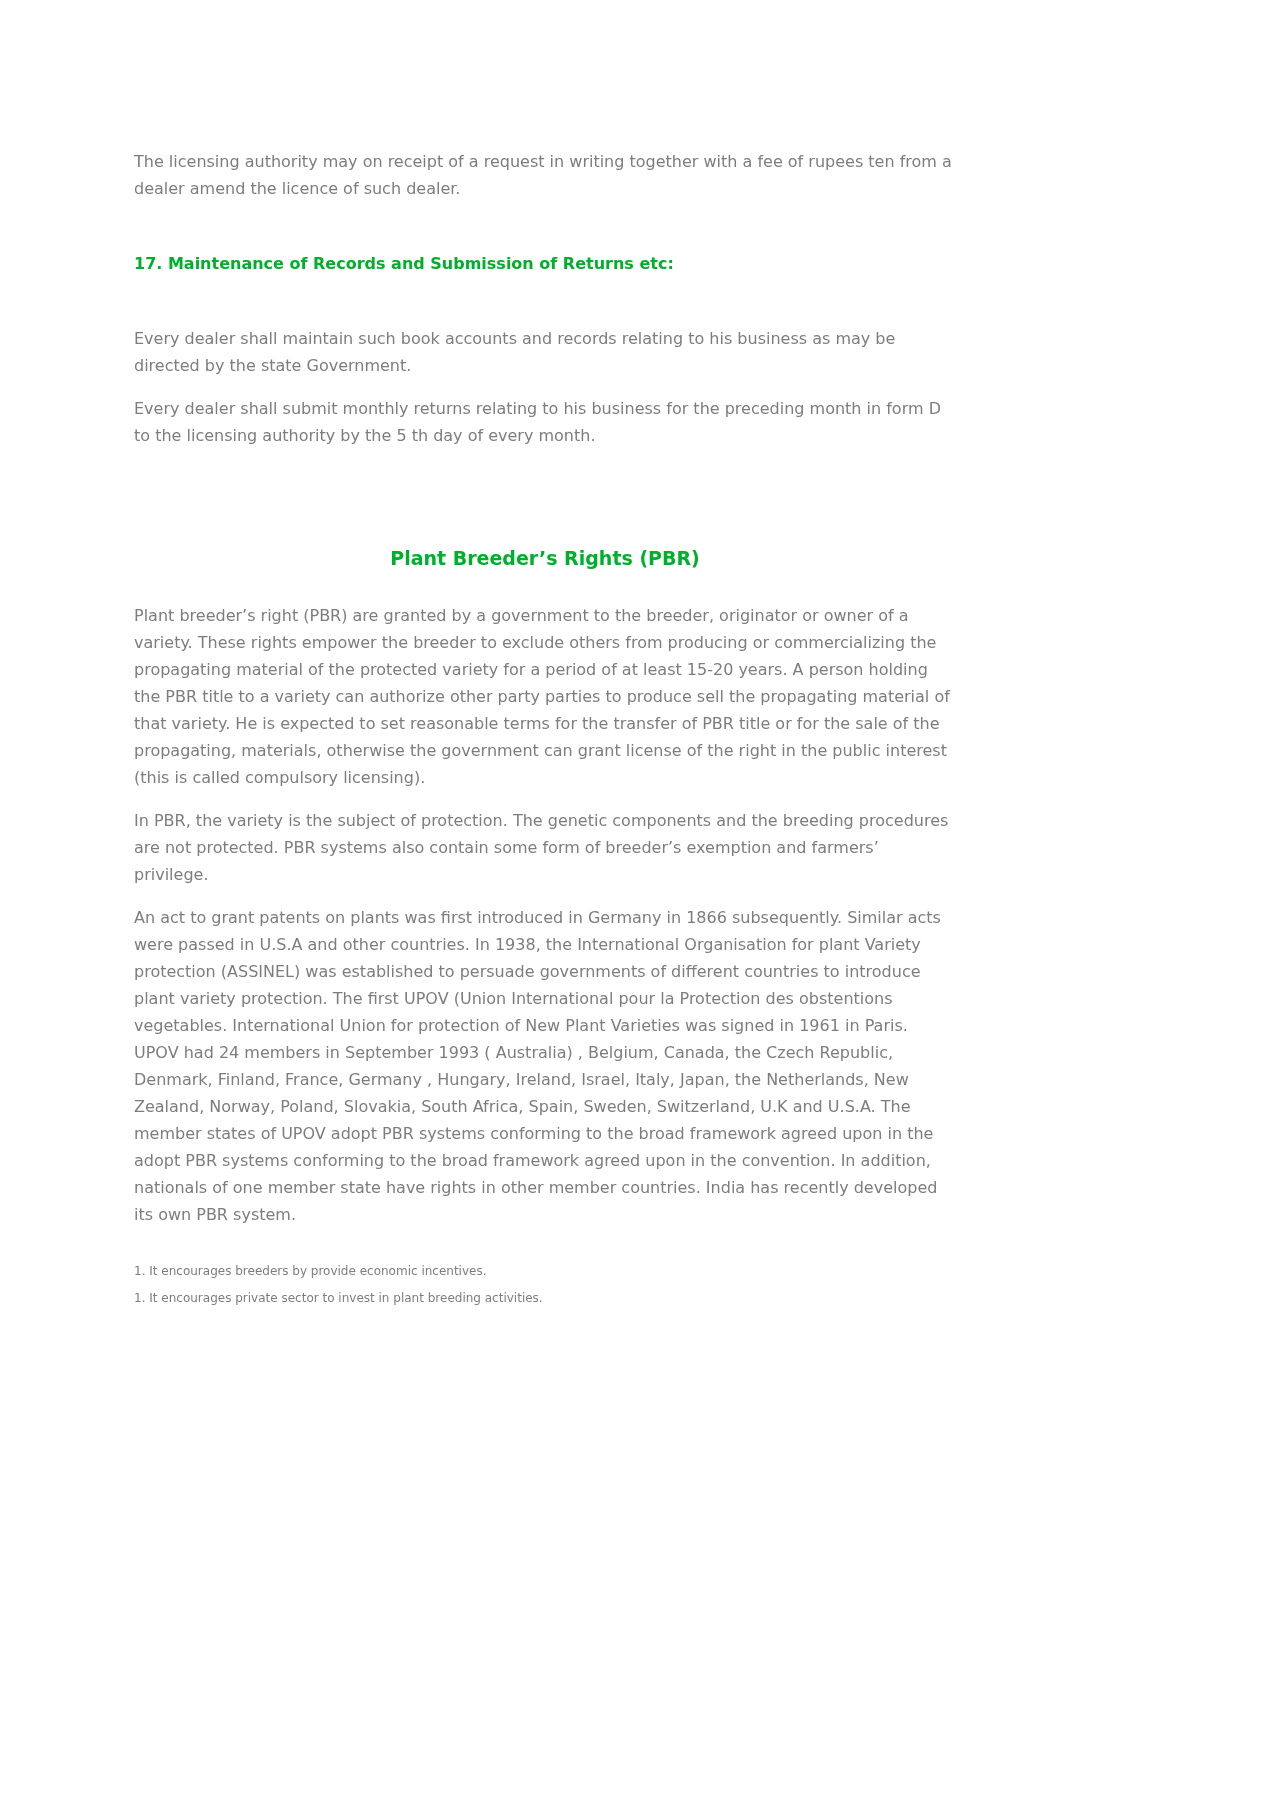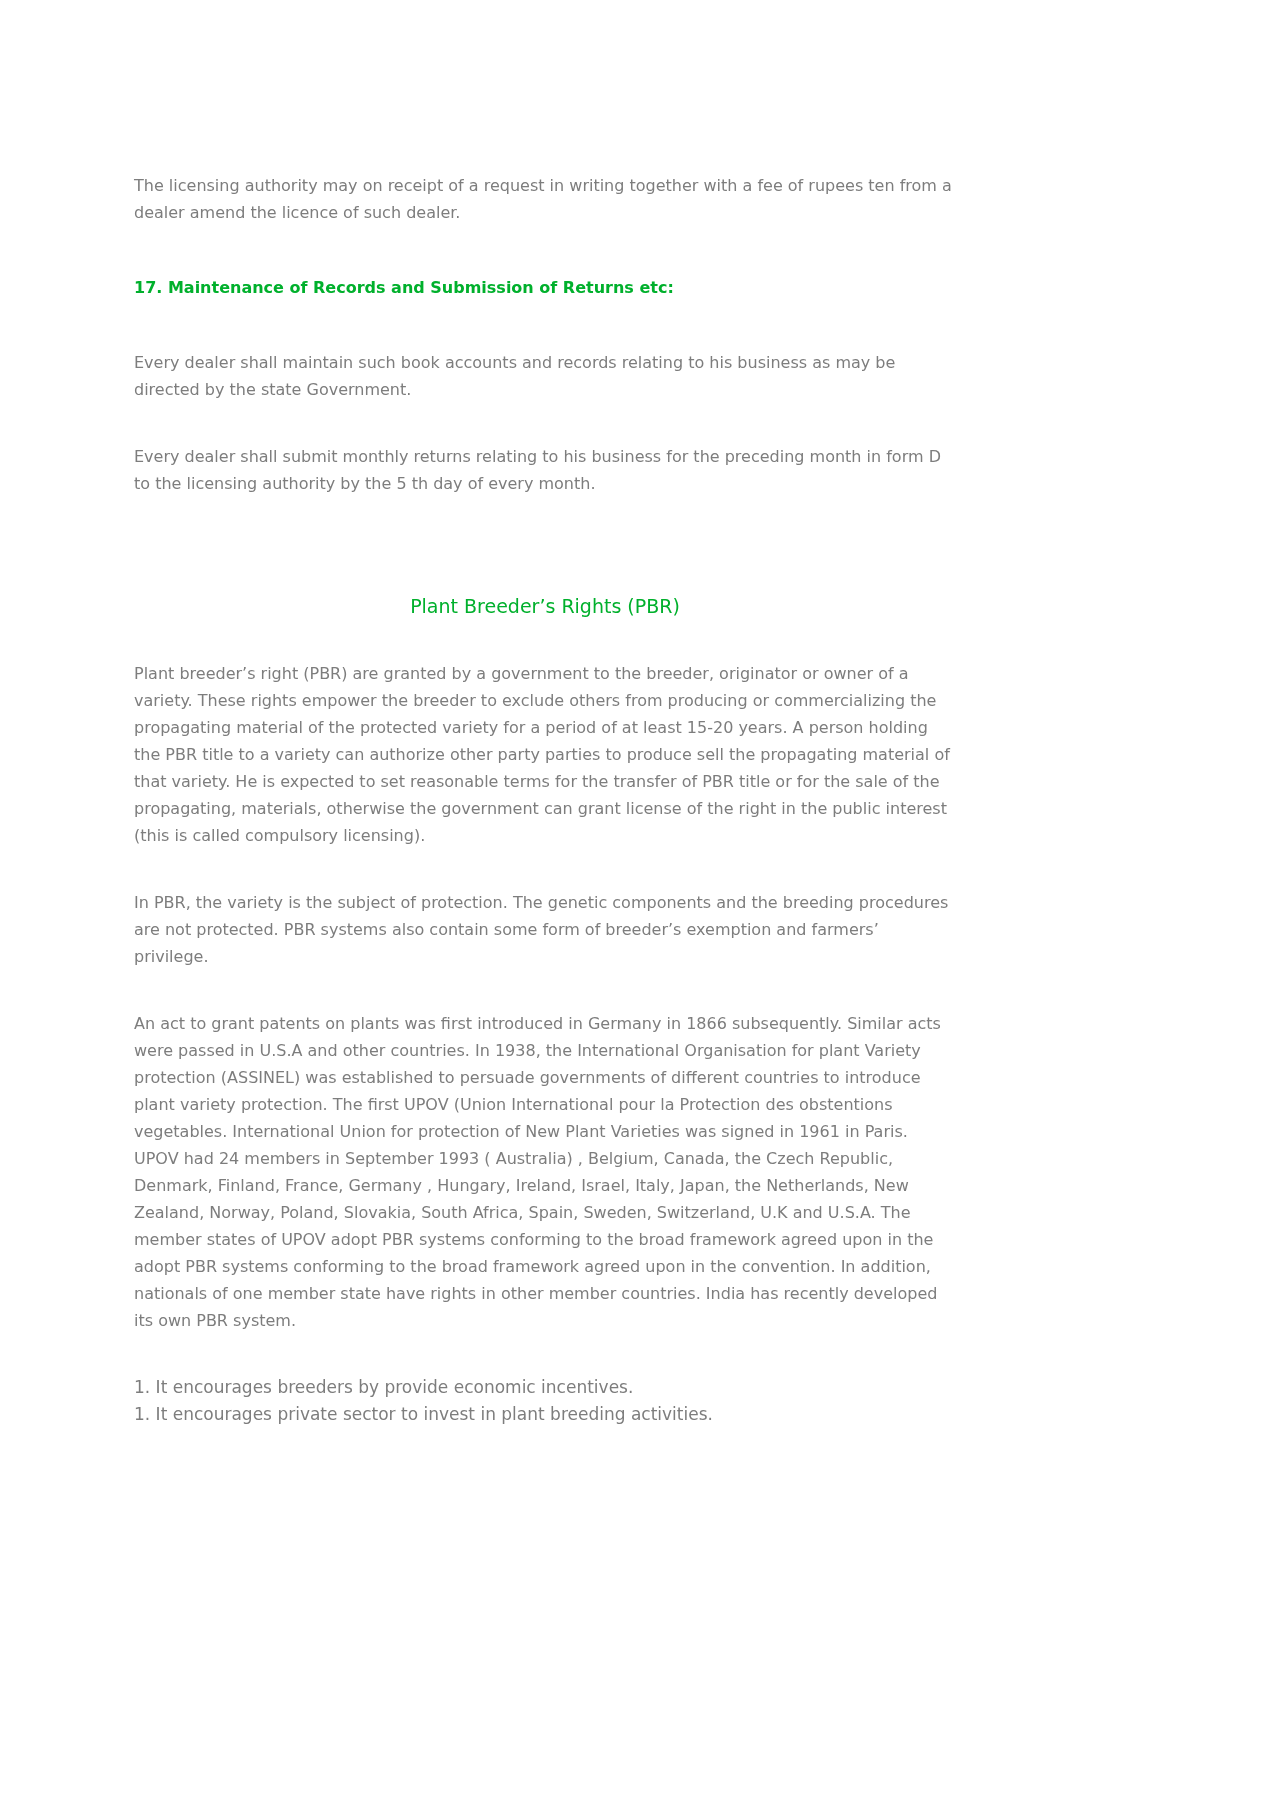--- a/index.html
+++ b/index.html
@@ -14,40 +14,40 @@
     color: #7d7d7d;
   }
   .page {
     box-sizing: content-box;
     width: 822px;
     padding: 132px 0 60px 134px;
   }
   .para {
     font-size: 16px;
     line-height: 27px;
-    margin: 40px 0;
+    margin: 16px 0;
     color: #7d7d7d;
   }
   .sub-heading {
     font-size: 16px;
     line-height: 27px;
     font-weight: bold;
     color: #00b02c;
     margin: 48px 0;
   }
   .section-heading {
     font-size: 19px;
     line-height: 28px;
-    font-weight: normal;
+    font-weight: bold;
     color: #00b02c;
     text-align: center;
     margin: 95px 0 30px 0;
   }
   .numbered-list {
-    font-size: 17px;
+    font-size: 12px;
     line-height: 27px;
     margin: 30px 0;
   }
 </style>
 </head>
 <body>
 
 <div class="page">
 
   <p class="para">The licensing authority may on receipt of a request in writing together with a fee of rupees ten from a dealer amend the licence of such dealer.</p>

